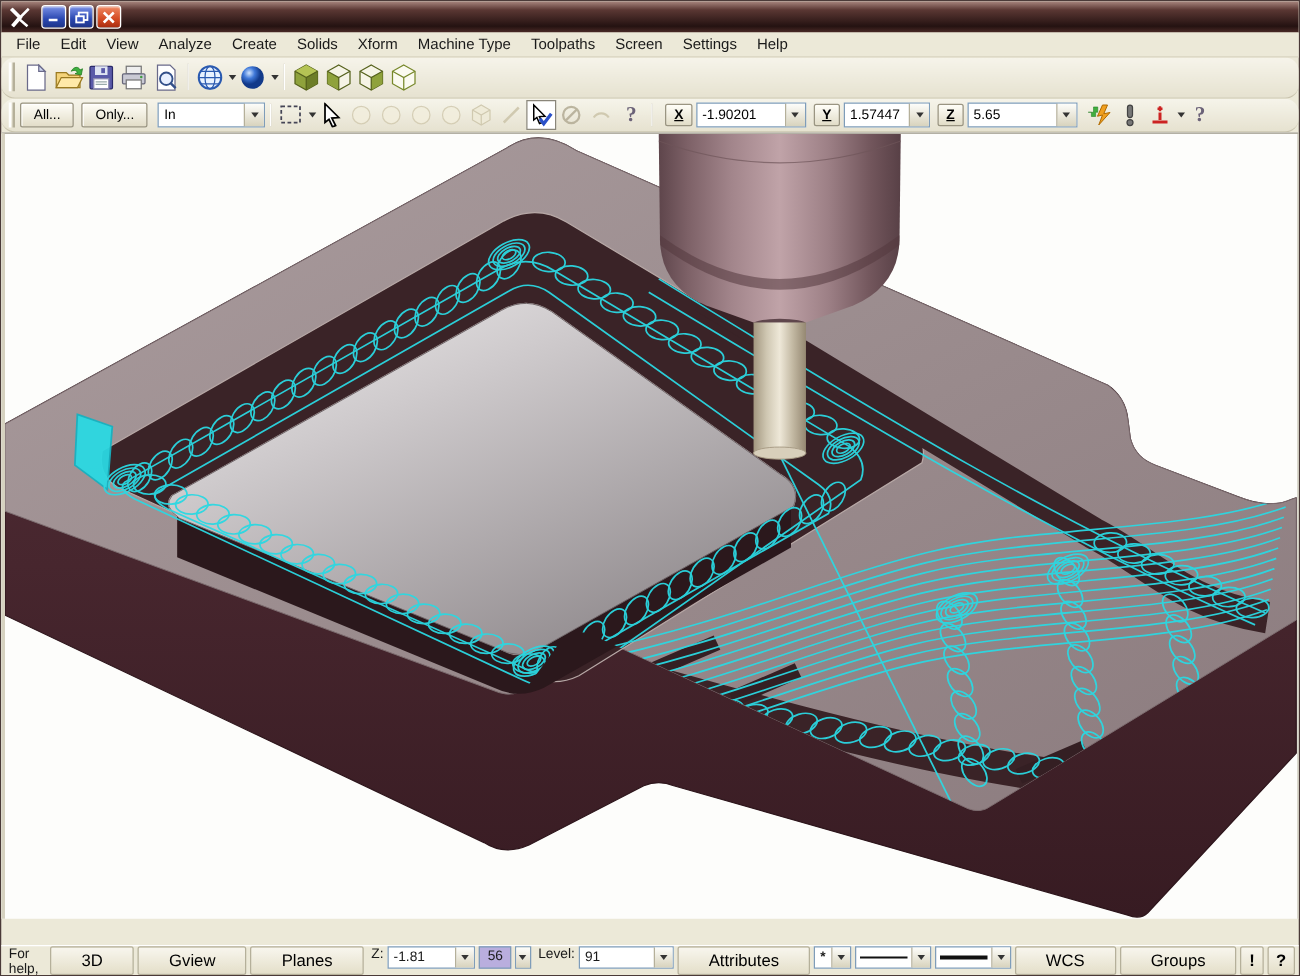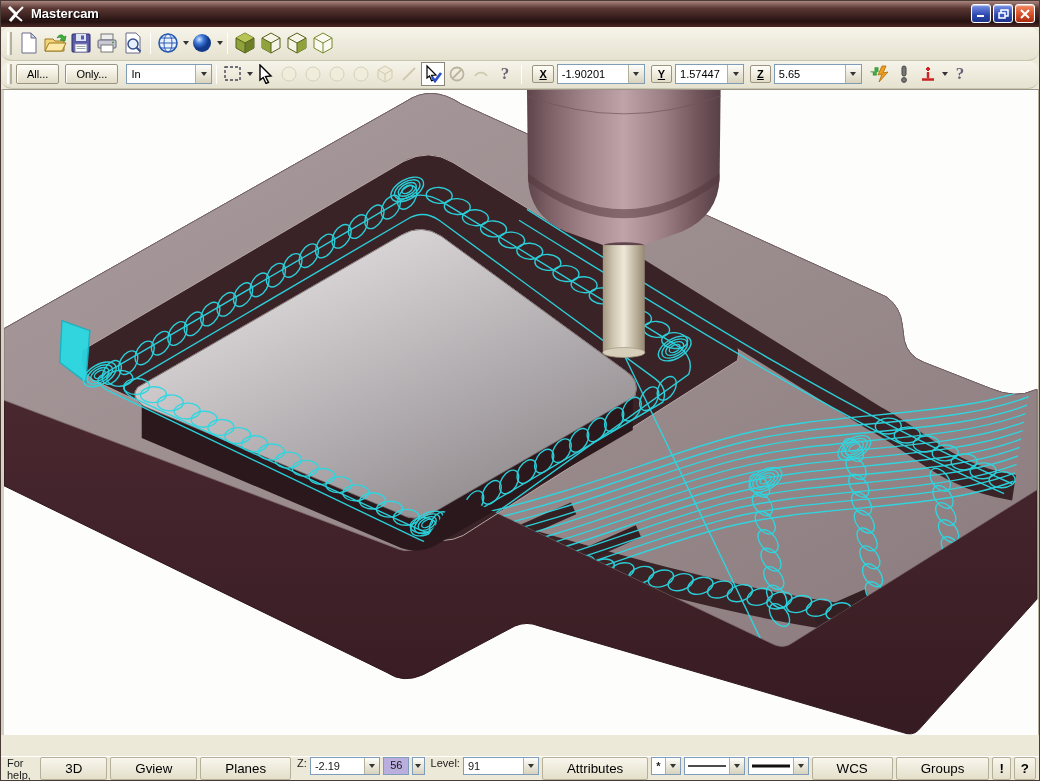--- a/index.html
+++ b/index.html
@@ -60,39 +60,52 @@
 </head>
 <body>
 
 <div class="app">
 
   <div class="titlebar">
     <svg class="xlogo" viewBox="0 0 20 16">
       <path d="M2 1 L9 8 L3 15" stroke="#fff" stroke-width="3" fill="none"></path>
       <path d="M16 1 L8 9 L15 15" stroke="#fff" stroke-width="2" fill="none"></path>
     </svg>
-    <span class="title">Mastercam</span>
     <div class="winbtn">
         <svg width="10" height="9">
           <rect x="1" y="6" width="7" height="2" fill="#fff"></rect>
         </svg>
       </div>
     <div class="winbtn">
         <svg width="11" height="10">
           <rect x="3" y="1" width="7" height="6" fill="none" stroke="#fff" stroke-width="1.5"></rect>
           <rect x="1" y="4" width="6" height="5" fill="#3a57c0" stroke="#fff" stroke-width="1.5"></rect>
         </svg>
       </div>
     <div class="winbtn close">
         <svg width="10" height="10">
           <path d="M1 1 L9 9 M9 1 L1 9" stroke="#fff" stroke-width="2"></path>
         </svg>
       </div>
   </div>
 
+  <div class="menubar">
+    <span class="menuitem">File</span>
+    <span class="menuitem">Edit</span>
+    <span class="menuitem">View</span>
+    <span class="menuitem">Analyze</span>
+    <span class="menuitem">Create</span>
+    <span class="menuitem">Solids</span>
+    <span class="menuitem">Xform</span>
+    <span class="menuitem">Machine Type</span>
+    <span class="menuitem">Toolpaths</span>
+    <span class="menuitem">Screen</span>
+    <span class="menuitem">Settings</span>
+    <span class="menuitem">Help</span>
+  </div>
 
   <div class="toolbar tb1">
     <div class="grip"></div>
     <div class="tbtn">
         <svg width="20" height="22">
           <path d="M3 1 h9 l5 5 v15 h-14 z" fill="#fff" stroke="#6a6a8a"></path>
           <path d="M12 1 l5 5 h-5 z" fill="#cdd6ef" stroke="#6a6a8a"></path>
         </svg>
       </div>
     <div class="tbtn">
@@ -545,21 +558,21 @@
     </svg>
   </div>
 
   <div class="statusbar">
     <span class="sb-help">For help, press Alt+H.</span>
     <button class="sbtn">3D</button>
     <button class="sbtn">Gview</button>
     <button class="sbtn">Planes</button>
     <span class="sb-label">Z:</span>
     <div class="scombo" style="width:96px">
-      <span class="val" style="flex:1">-2.19</span>
+      <span class="val" style="flex:1">-1.81</span>
       <span class="drop">
           <span class="caret" style="margin:0"></span>
         </span>
     </div>
     <span class="chip">56</span>
     <div class="scombo" style="width:16px">
       <span class="drop" style="border-left:none;width:100%">
           <span class="caret" style="margin:0"></span>
         </span>
     </div>

